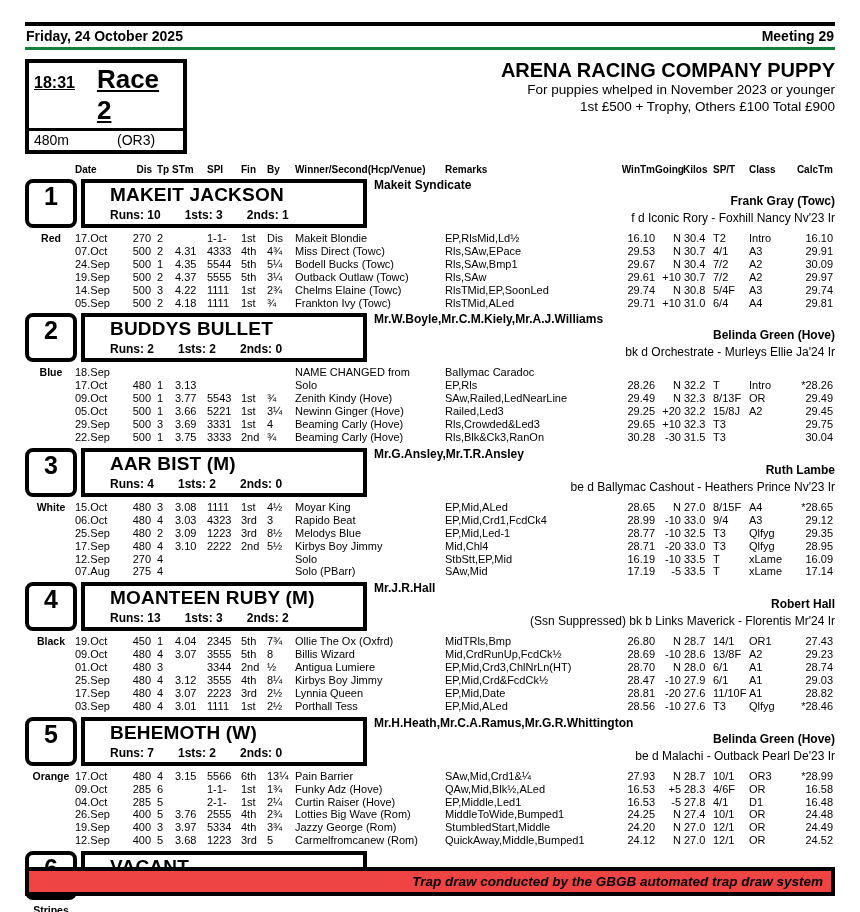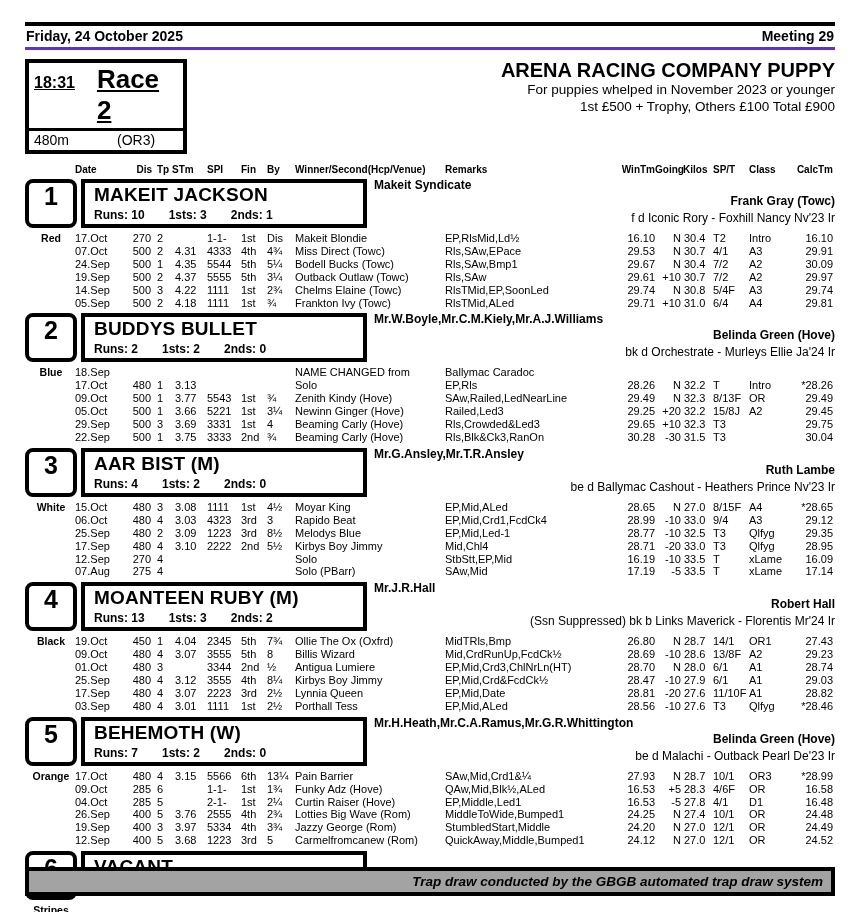--- a/index.html
+++ b/index.html
@@ -3,21 +3,21 @@
 <meta charset="utf-8">
 <style>
   * { margin:0; padding:0; box-sizing:border-box; }
   html,body { background:#fff; }
   body {
     width:860px; height:912px; position:relative;
     font-family:"Liberation Sans", sans-serif; color:#000;
     padding:22px 25px 0 25px; overflow:hidden;
   }
   .topbar {
-    border-top:4px solid #000; border-bottom:3px solid #6d28d9;
+    border-top:4px solid #000; border-bottom:3px solid #15803d;
     display:flex; justify-content:space-between; align-items:center;
     padding:2px 1px 3px 1px; font-size:14px; font-weight:bold;
   }
   .race-section { display:flex; margin-top:9px; }
   .race-box {
     width:162px; border:4px solid #000; flex-shrink:0; align-self:flex-start;
   }
   .race-box-top {
     border-bottom:3px solid #000; display:flex; align-items:baseline;
     padding:1px 5px 2px 5px;
@@ -47,21 +47,21 @@
   .runner { margin-top:3px; }
   .runner-head { display:flex; align-items:flex-start; min-height:52px; }
   .badge {
     width:52px; height:49px; border:4px solid #000; border-radius:8px;
     text-align:center; flex-shrink:0; margin-top:1px; background:#fff;
   }
   .badge-num { font-size:25px; font-weight:bold; line-height:25px; margin-top:1px; }
   .badge-label { font-size:10.5px; font-weight:bold; line-height:12px;margin-top:23px; }
   .namebox {
     margin-left:4px; width:286px; height:49px; border:4px solid #000;
-    padding:1px 9px; margin-top:1px; flex-shrink:0; background:#fff;
+    padding:1px 25px; margin-top:1px; flex-shrink:0; background:#fff;
   }
   .namebox.vacant { height:44px; }
   .runner-name { font-size:19px; font-weight:bold; line-height:22px; letter-spacing:0.2px; white-space:nowrap; }
   .runner-stats { font-size:12px; font-weight:bold; margin-top:2px; white-space:nowrap; }
   .runner-stats span { margin-right:24px; }
   .rightzone { flex:1; margin-left:7px; font-size:12px; overflow:visible; }
   .owner-line { font-weight:bold; line-height:15px; white-space:nowrap; }
   .trainer-line { font-weight:bold; text-align:right; line-height:17px; white-space:nowrap; }
   .breeding-line { text-align:right; line-height:17px; white-space:nowrap; }
   .rows { margin-top:2px; }
@@ -70,21 +70,21 @@
   .c-dis { text-align:right; padding-right:4px; }
   .c-tp { padding-left:2px; }
   .c-wintm, .c-going { text-align:right; }
   .c-kilos { padding-left:3px; }
   .c-sp { padding-left:2px; }
   .c-calctm { text-align:right; padding-right:2px; }
   .footer-box {
     position:absolute; left:25px; bottom:16px; width:810px; height:29px;
     border:4px solid #000; display:flex; align-items:center; justify-content:flex-end;
     padding-right:8px; font-size:13.5px; font-weight:bold; font-style:italic;
-    background:#a3a3a3;
+    background:#ef4444;
   }
 </style>
 </head>
 <body>
 
 <div class="topbar">
   <span>Friday, 24 October 2025</span>
   <span>Meeting 29</span>
 </div>
 

